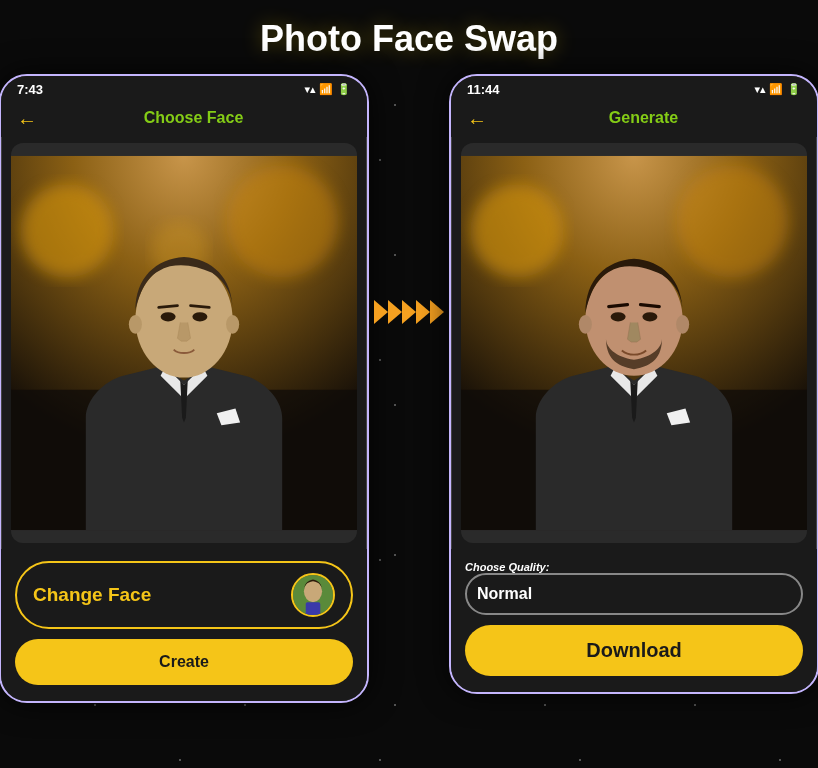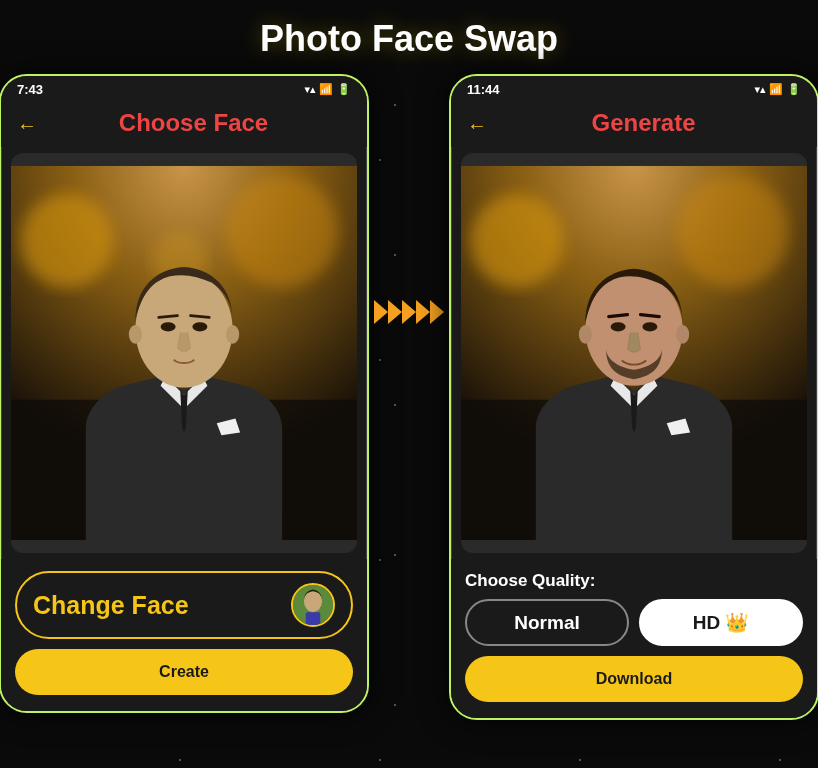--- a/index.html
+++ b/index.html
@@ -56,21 +56,21 @@
       width: 80px;
       flex-shrink: 0;
     }
 
     
     .phone {
       width: 370px;
       background: #1a1a1a;
       border-radius: 28px;
       overflow: hidden;
-      border: 2px solid #bef264;
+      border: 2px solid #c4b5fd;
       box-shadow: 0 0 30px rgba(0,0,0,0.8), inset 0 0 0 1px #444;
       flex-shrink: 0;
     }
 
     
     .status-bar {
       background: #1a1a1a;
       display: flex;
       justify-content: space-between;
       align-items: center;
@@ -107,22 +107,22 @@
     .back-arrow {
       position: absolute;
       left: 16px;
       color: #f5c518;
       font-size: 20px;
       font-weight: bold;
       cursor: pointer;
     }
 
     .header-title {
-      color: #ef4444;
-      font-size: 24px;
+      color: #84cc16;
+      font-size: 16px;
       font-weight: 700;
       margin-left: 19px;
     }
 
     
     .photo-area {
       margin: 6px 10px;
       border-radius: 12px;
       overflow: hidden;
       height: 400px;
@@ -155,21 +155,21 @@
       padding: 10px 16px;
       display: flex;
       align-items: center;
       justify-content: space-between;
       cursor: pointer;
       margin-bottom: 10px;
     }
 
     .change-face-label {
       color: #f5c518;
-      font-size: 25px;
+      font-size: 19px;
       font-weight: 600;
     }
 
     .face-thumbnail {
       width: 44px;
       height: 44px;
       border-radius: 50%;
       background: #8b6914;
       overflow: hidden;
       border: 2px solid #f5c518;
@@ -191,38 +191,39 @@
       text-align: center;
     }
 
     
     .quality-section {
       margin-bottom: 10px;
     }
 
     .quality-label {
       color: #fff;
-      font-size: 17px;
+      font-size: 11px;
       font-weight: 700;
-      margin-bottom: 8px;
+      margin-bottom: 0;
+      font-style: italic;
     }
 
     .quality-options {
       display: flex;
       gap: 10px;
     }
 
     .quality-btn {
       flex: 1;
       padding: 10px;
       border-radius: 50px;
-      font-size: 19px;
+      font-size: 16px;
       font-weight: 600;
       cursor: pointer;
-      text-align: center;
+      text-align: left;
       border: 2px solid #555;
       background: transparent;
       color: #fff;
     }
 
     .quality-btn.active {
       background: #1a1a1a;
       border-color: #888;
       color: #fff;
     }
@@ -233,21 +234,21 @@
       color: #1a1a1a;
     }
 
     .download-btn {
       width: 100%;
       background: #f5c518;
       border: none;
       border-radius: 50px;
       padding: 14px;
       color: #1a1a1a;
-      font-size: 16px;
+      font-size: 20px;
       font-weight: 800;
       cursor: pointer;
       text-align: center;
     }
 
     
     .arrows-row {
       display: flex;
       align-items: center;
     }
@@ -428,23 +429,20 @@
       </svg>
     </div>
 
     <div class="phone-bottom">
       <div class="quality-section">
         <div class="quality-label">Choose Quality:</div>
         <div class="quality-options">
           <button class="quality-btn active">
             <span>Normal</span>
           </button>
-          <button class="quality-btn hd">
-            <span>HD 👑</span>
-          </button>
         </div>
       </div>
       <button class="download-btn">
         <span>Download</span>
       </button>
     </div>
   </div>
 
 </div>
 

